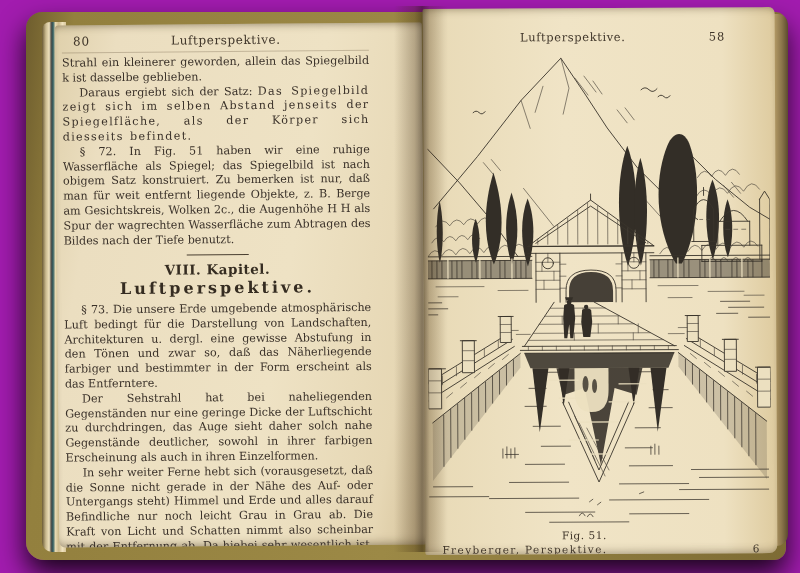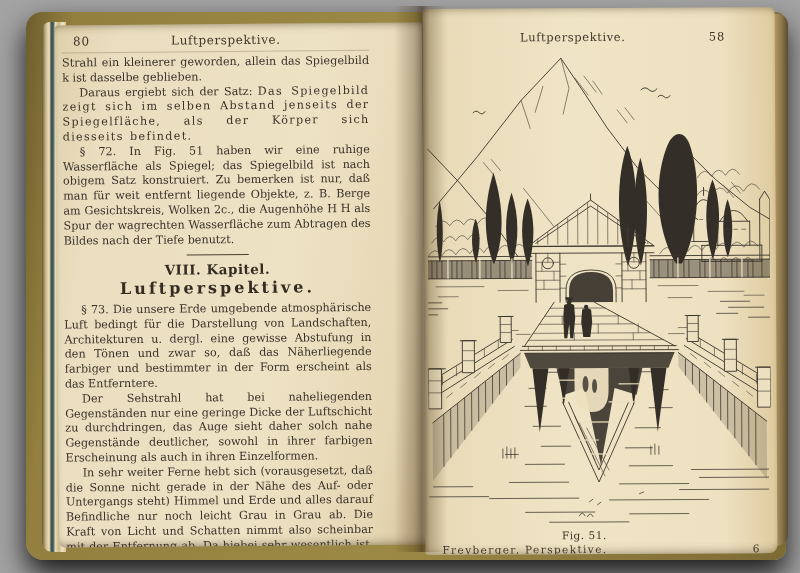--- a/index.html
+++ b/index.html
@@ -1,16 +1,16 @@
 <!DOCTYPE html>
 <html><head>
 <meta charset="utf-8">
 <style>
   html,body{margin:0;padding:0;background:#060608;width:800px;height:573px;overflow:hidden;}
-  .scene{position:absolute;left:0;top:0;width:800px;height:573px;background:#a3a3a3;font-family:"DejaVu Serif","Liberation Serif",serif;}
+  .scene{position:absolute;left:0;top:0;width:800px;height:573px;background:#a21caf;font-family:"DejaVu Serif","Liberation Serif",serif;}
   .book-cover{position:absolute;left:26px;top:12px;width:760px;height:548px;background:linear-gradient(95deg,#6e5d2e 0%,#93803e 6%,#9c8946 50%,#7d6b34 100%);border-radius:16px 10px 12px 18px;box-shadow:0 14px 28px rgba(0,0,0,.85);}
   .stack-left{position:absolute;left:42px;top:22px;width:24px;height:530px;border-radius:8px 0 0 10px;background:linear-gradient(90deg,#6a5a34 0%,#c9b98e 16%,#efe2bd 30%,#54504a 38%,#2e5c60 46%,#e8dab2 56%,#cbb88a 70%,#f0e3bf 85%,#d8c69b 100%);}
   .stack-right{position:absolute;left:754px;top:14px;width:34px;height:532px;border-radius:0 10px 12px 0;background:linear-gradient(90deg,#e4d4aa 0%,#d4c195 30%,#b39a66 60%,#8a744a 82%,#5c4b2e 100%);}
   .page{position:absolute;overflow:hidden;}
   .page-left{left:57px;top:24px;width:367px;height:522px;transform:rotate(-0.5deg);border-radius:4px 2px 2px 6px;background:linear-gradient(100deg,#dfd0ab 0%,#ebdec0 14%,#eee2c4 60%,#e6d7b4 88%,#d3c098 100%);box-shadow:inset 0 6px 8px -6px rgba(60,45,20,.55), inset 0 -8px 10px -7px rgba(60,45,20,.5);}
   .page-right{left:424px;top:8px;width:352px;height:546px;transform:rotate(-0.3deg);border-radius:2px 6px 8px 2px;background:linear-gradient(90deg,#d6c49c 0%,#e9dbb8 6%,#f0e4c6 40%,#eee1c1 85%,#decb9f 100%);box-shadow:inset 0 6px 8px -6px rgba(60,45,20,.5), inset 0 -8px 10px -7px rgba(60,45,20,.45);}
   .gutter-shadow{position:absolute;left:394px;top:6px;width:54px;height:546px;pointer-events:none;background:linear-gradient(90deg,rgba(60,40,15,0) 0%,rgba(60,40,15,.30) 38%,rgba(35,22,8,.48) 52%,rgba(60,40,15,.22) 66%,rgba(60,40,15,0) 100%);}
   .page-head{position:absolute;top:9px;left:0;width:100%;height:18px;color:#40362a;font-size:12px;}
   .pagenum-l{position:absolute;left:18px;top:0;letter-spacing:1px;}
   .rh-l{position:absolute;left:6px;top:0;width:330px;text-align:center;letter-spacing:.6px;}

